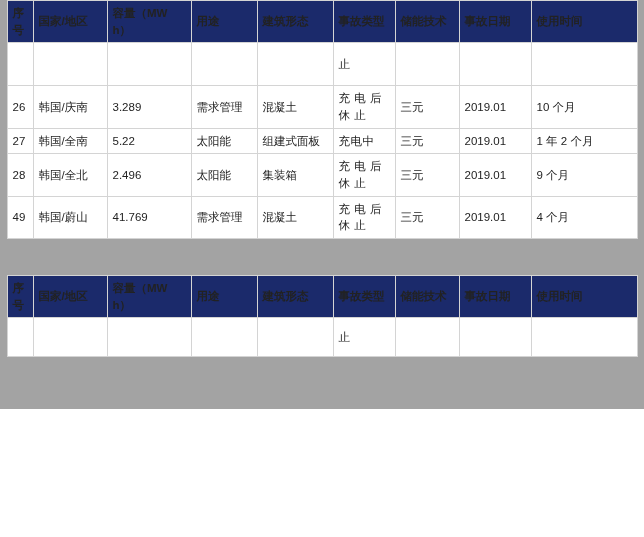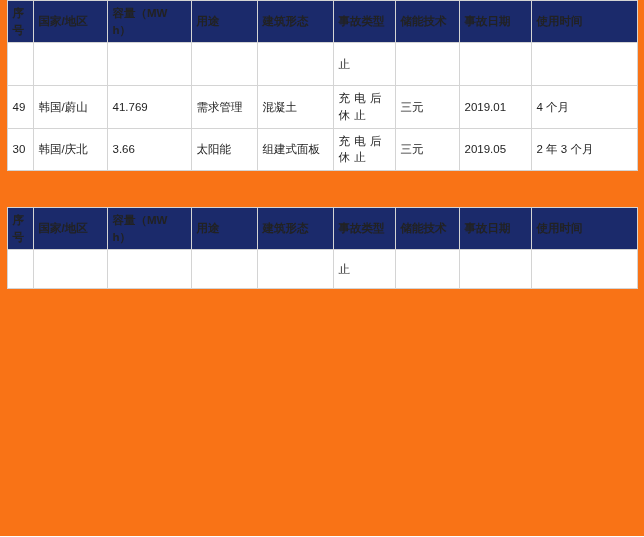--- a/index.html
+++ b/index.html
@@ -9,23 +9,23 @@
   }
   body {
     width: 644px;
     height: 537px;
     font-family: "Liberation Sans", sans-serif;
     color: #1a1a1a;
     overflow: hidden;
   }
   .page {
     width: 644px;
-    height: 536px;
+    height: 409px;
     position: relative;
-    background: #f97316;
+    background: #a3a3a3;
   }
   table.tbl {
     border-collapse: collapse;
     table-layout: fixed;
     width: 630px;
     margin: 0 auto;
     background: #ffffff;
   }
   table.tbl td, table.tbl th {
     border: 1px solid #d4d4d4;
@@ -110,46 +110,68 @@
         <td></td>
         <td></td>
         <td></td>
         <td></td>
         <td>止</td>
         <td></td>
         <td></td>
         <td></td>
       </tr>
 
-
-
+      <tr>
+        <td class="cell-c0">26</td>
+        <td>韩国/庆南</td>
+        <td>3.289</td>
+        <td>需求管理</td>
+        <td>混凝土</td>
+        <td class="accident-cell">充 电 后 休 止</td>
+        <td>三元</td>
+        <td>2019.01</td>
+        <td>10 个月</td>
+      </tr>
+
+      <tr>
+        <td class="cell-c0">27</td>
+        <td>韩国/全南</td>
+        <td>5.22</td>
+        <td>太阳能</td>
+        <td>组建式面板</td>
+        <td class="accident-cell">充电中</td>
+        <td>三元</td>
+        <td>2019.01</td>
+        <td>1 年 2 个月</td>
+      </tr>
+
+      <tr>
+        <td class="cell-c0">28</td>
+        <td>韩国/全北</td>
+        <td>2.496</td>
+        <td>太阳能</td>
+        <td>集装箱</td>
+        <td class="accident-cell">充 电 后 休 止</td>
+        <td>三元</td>
+        <td>2019.01</td>
+        <td>9 个月</td>
+      </tr>
 
       <tr>
         <td class="cell-c0">49</td>
         <td>韩国/蔚山</td>
         <td>41.769</td>
         <td>需求管理</td>
         <td>混凝土</td>
         <td class="accident-cell">充 电 后 休 止</td>
         <td>三元</td>
         <td>2019.01</td>
         <td>4 个月</td>
       </tr>
 
-      <tr>
-        <td class="cell-c0">30</td>
-        <td>韩国/庆北</td>
-        <td>3.66</td>
-        <td>太阳能</td>
-        <td>组建式面板</td>
-        <td class="accident-cell">充 电 后 休 止</td>
-        <td>三元</td>
-        <td>2019.05</td>
-        <td>2 年 3 个月</td>
-      </tr>
 
     </tbody>
   </table>
 
   <div class="gap"></div>
 
   <table class="tbl tbl2">
     <colgroup>
       <col class="c0">
         <col class="c1">

